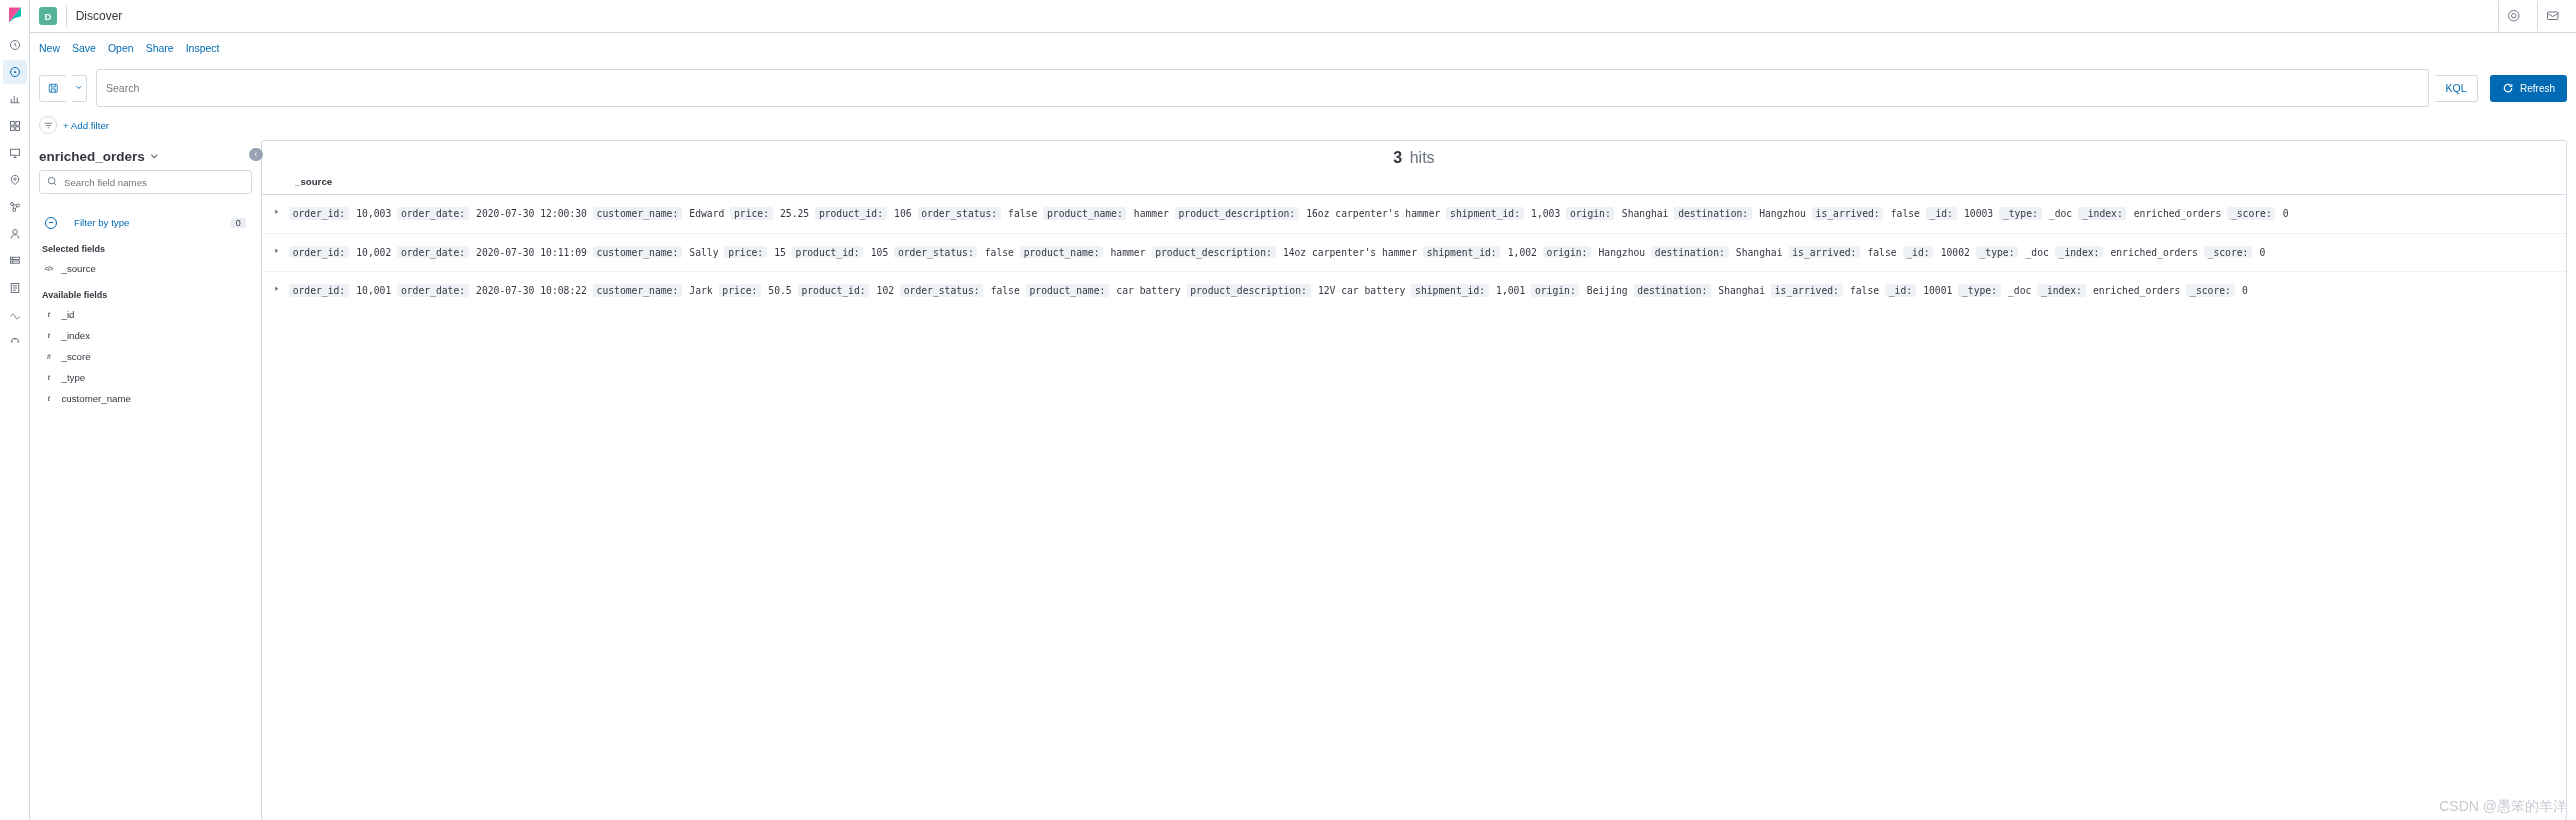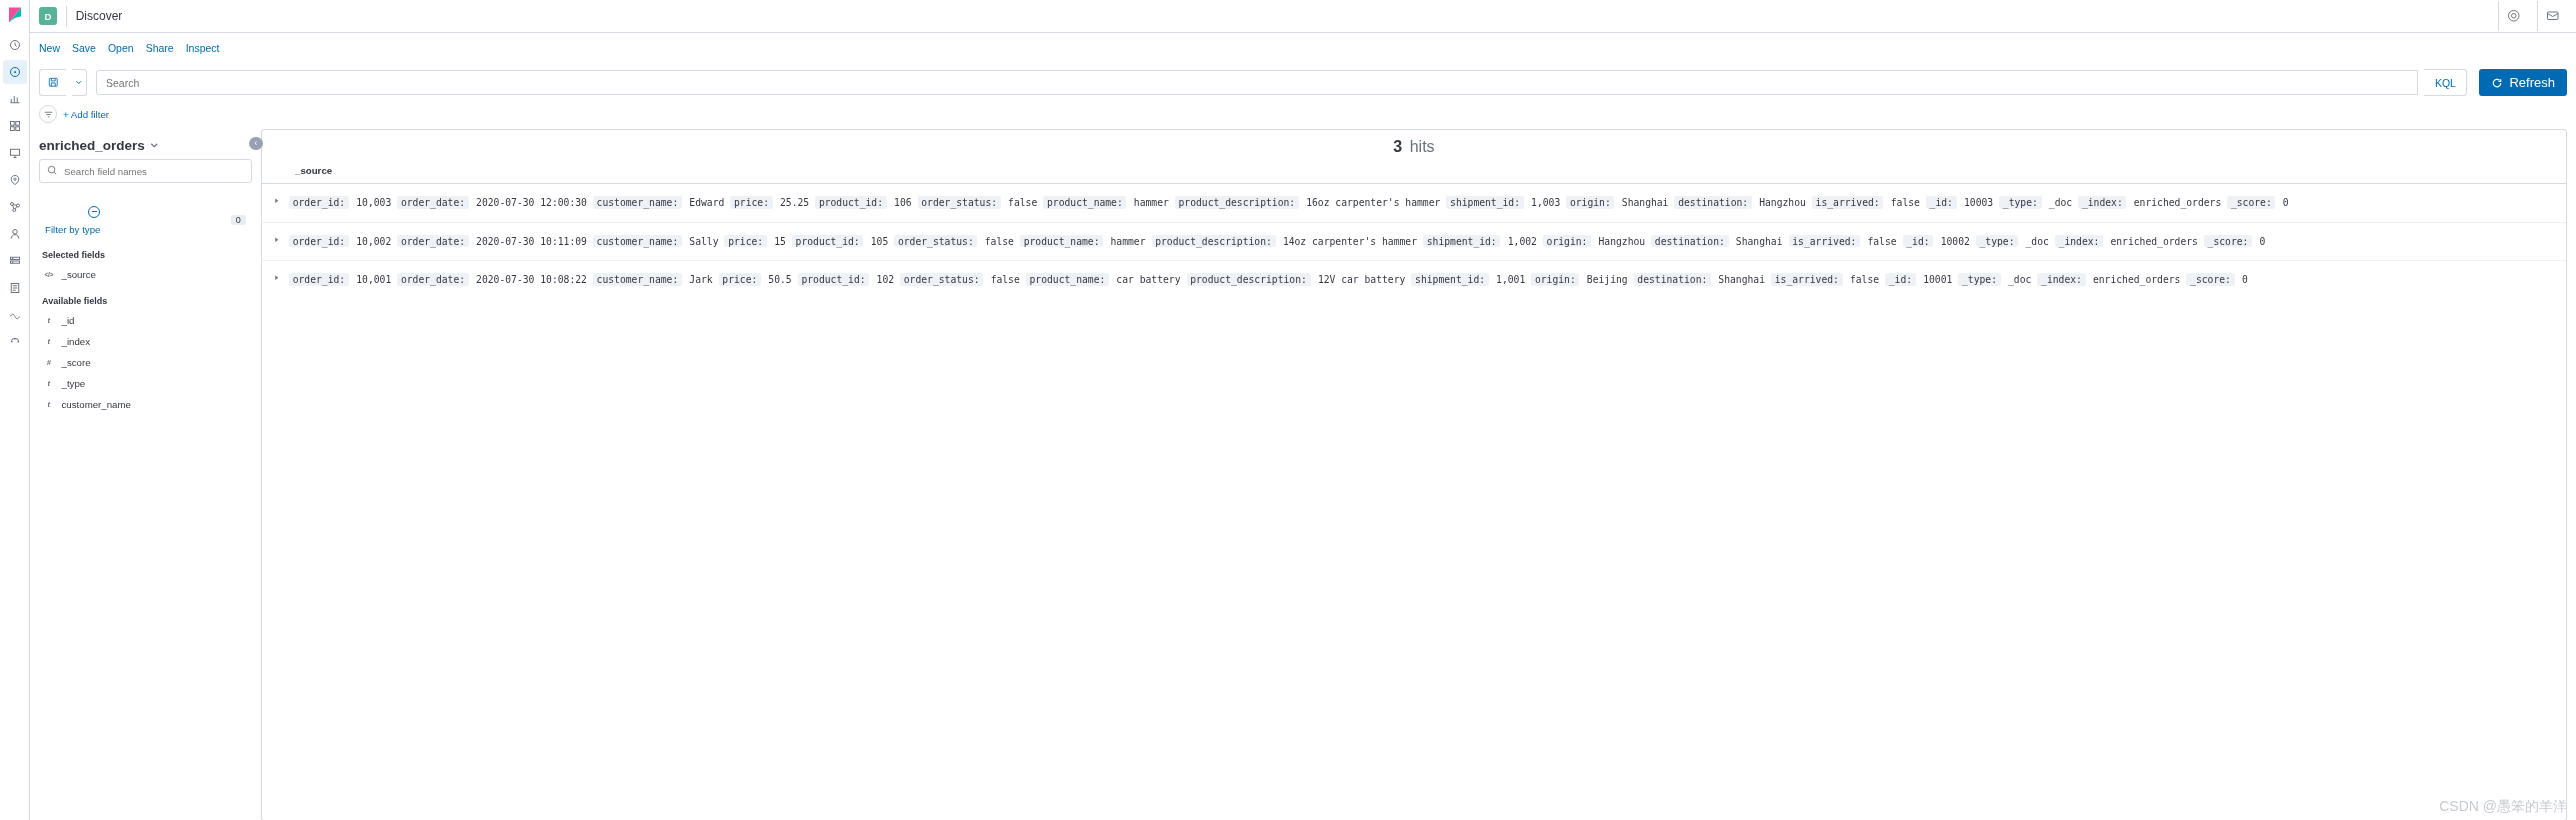--- a/index.html
+++ b/index.html
@@ -26,43 +26,43 @@
     .header-icon svg { width: 13.5px; height: 13.5px; }
     
     
     .toolbar { height: 30px; display: flex; align-items: center; padding: 0 9px; gap: 12px; }
     .toolbar a { color: #006bb4; text-decoration: none; font-size: 10.5px; cursor: pointer; }
     
     
     .searchbar { display: flex; align-items: center; padding: 6px 9px; gap: 6px; }
     .search-save { width: 27px; height: 27px; border: 0.7px solid #d3dae6; border-right: none; border-radius: 3px 0 0 3px; display: flex; align-items: center; justify-content: center; color: #006bb4; cursor: pointer; }
     .search-save-dd { width: 15px; height: 27px; border: 0.7px solid #d3dae6; border-left: none; border-radius: 0 3px 3px 0; display: flex; align-items: center; justify-content: center; color: #006bb4; cursor: pointer; margin-right: 3px; }
-    .search-input { flex: 1; height: 25px; border: 0.7px solid #d3dae6; border-radius: 3px 0 0 3px; padding: 0 9px; font-size: 10.5px; outline: none; }
+    .search-input { flex: 1; height: 38px; border: 0.7px solid #d3dae6; border-radius: 3px 0 0 3px; padding: 0 9px; font-size: 10.5px; outline: none; }
     .search-kql { height: 27px; border: 0.7px solid #d3dae6; border-left: none; border-radius: 0 3px 3px 0; padding: 0 10.5px; display: flex; align-items: center; color: #006bb4; cursor: pointer; font-size: 10.5px; }
-    .refresh-btn { height: 27px; background: #006bb4; color: #fff; border: none; border-radius: 3px; padding: 0 12px; display: flex; align-items: center; gap: 6px; font-size: 13px; cursor: pointer; margin-left: 6px; }
+    .refresh-btn { height: 27px; background: #006bb4; color: #fff; border: none; border-radius: 3px; padding: 0 12px; display: flex; align-items: center; gap: 6px; font-size: 10px; cursor: pointer; margin-left: 6px; }
     .refresh-btn svg { width: 12px; height: 12px; }
     
     
     .filter-row { display: flex; align-items: center; padding: 3px 9px 6px; gap: 6px; }
     .filter-icon { width: 18px; height: 18px; border-radius: 50%; border: 0.7px solid #d3dae6; display: flex; align-items: center; justify-content: center; color: #69707d; cursor: pointer; }
     .add-filter { color: #006bb4; font-size: 9.7px; cursor: pointer; }
     
     
     .content { flex: 1; display: flex; padding: 0 9px; gap: 0; }
     
     
     .sidebar { width: 222px; padding-right: 9px; position: relative; }
     .collapse-btn { position: absolute; right: -1.5px; top: 7.5px; width: 13.5px; height: 13.5px; border-radius: 50%; background: #98a2b3; color: #fff; display: flex; align-items: center; justify-content: center; cursor: pointer; font-size: 8.2px; }
     .index-title { display: flex; align-items: center; gap: 4.5px; font-size: 13.5px; font-weight: 600; padding: 9px 0 6px; cursor: pointer; }
     .index-title svg { width: 10.5px; height: 10.5px; color: #69707d; }
     .field-search { position: relative; margin-bottom: 18px; }
     .field-search input { width: 100%; height: 24px; border: 0.7px solid #d3dae6; border-radius: 3px; padding: 0 7.5px 0 24px; font-size: 9.7px; outline: none; }
     .field-search-icon { position: absolute; left: 7.5px; top: 6px; color: #69707d; }
     .filter-type { display: flex; align-items: center; justify-content: space-between; padding: 4.5px 6px; cursor: pointer; }
-    .filter-type-left { display: flex; align-items: flex-end; gap: 6px; color: #006bb4; font-size: 9.7px; flex-direction: column; }
+    .filter-type-left { display: flex; align-items: flex-start; gap: 17px; color: #006bb4; font-size: 9.7px; }
     .filter-type-ring { width: 12px; height: 12px; border: 1.5px solid #006bb4; border-radius: 50%; display: flex; align-items: center; justify-content: center; }
     .filter-type-ring::after { content: ""; width: 4.5px; height: 1.5px; background: #006bb4; }
     .filter-badge { background: #e9edf3; border-radius: 2.2px; padding: 0 5.2px; font-size: 9px; color: #343741; }
     .section-title { font-size: 9px; font-weight: 700; padding: 10.5px 3px 4.5px; }
     .field-item { display: flex; align-items: center; gap: 6px; padding: 4.5px 3px; cursor: pointer; font-size: 9.7px; }
     .field-type { width: 13.5px; height: 12px; display: flex; align-items: center; justify-content: center; font-size: 7.5px; font-style: italic; color: #69707d; font-weight: 600; }
     .field-type.src { font-style: normal; font-size: 6.7px; letter-spacing: -0.4px; }
     
     
     .results { flex: 1; border: 0.7px solid #d3dae6; border-radius: 3px; display: flex; flex-direction: column; overflow: hidden; }

